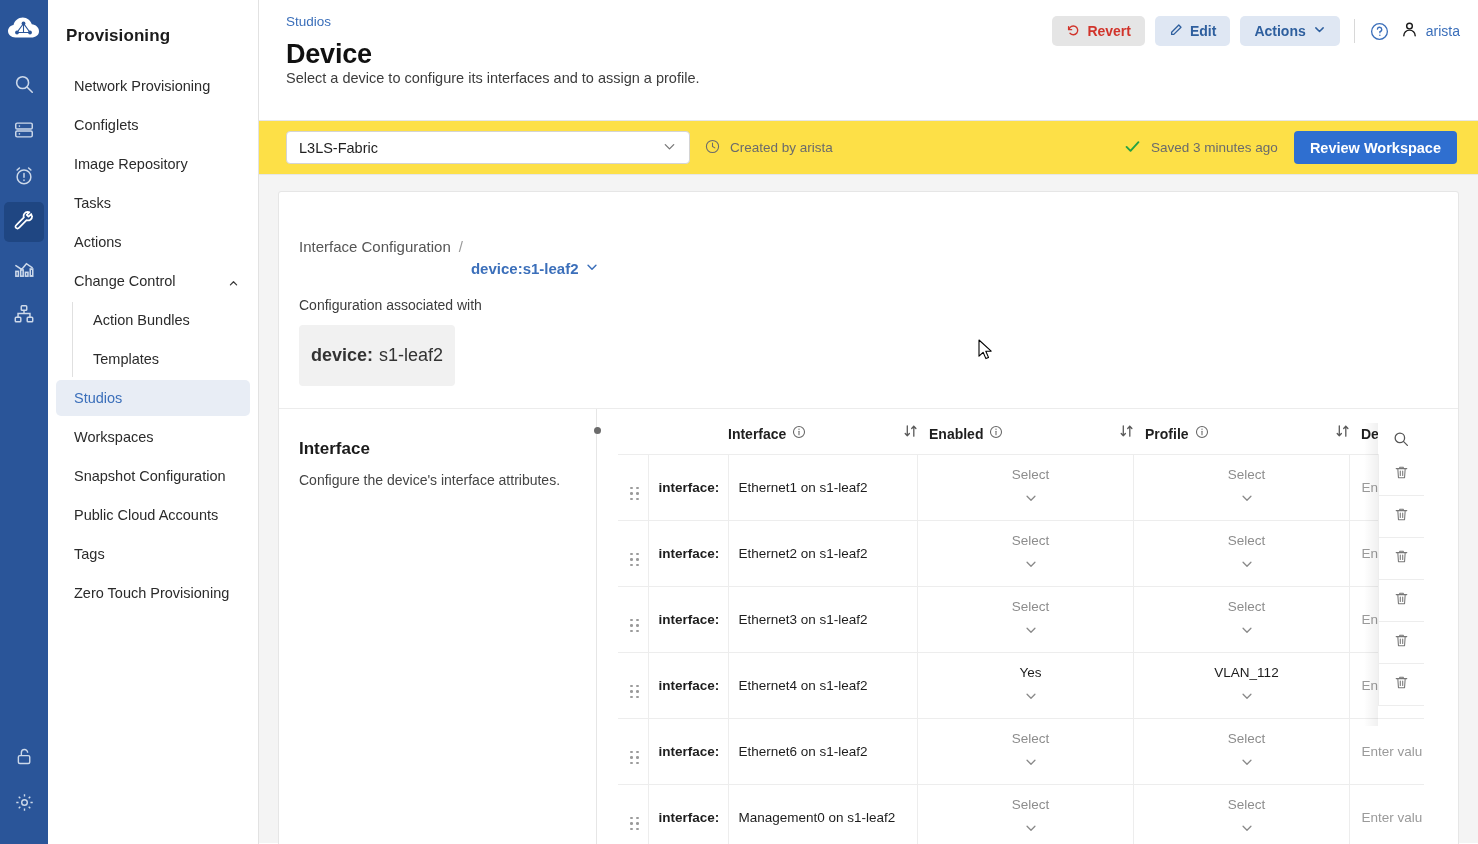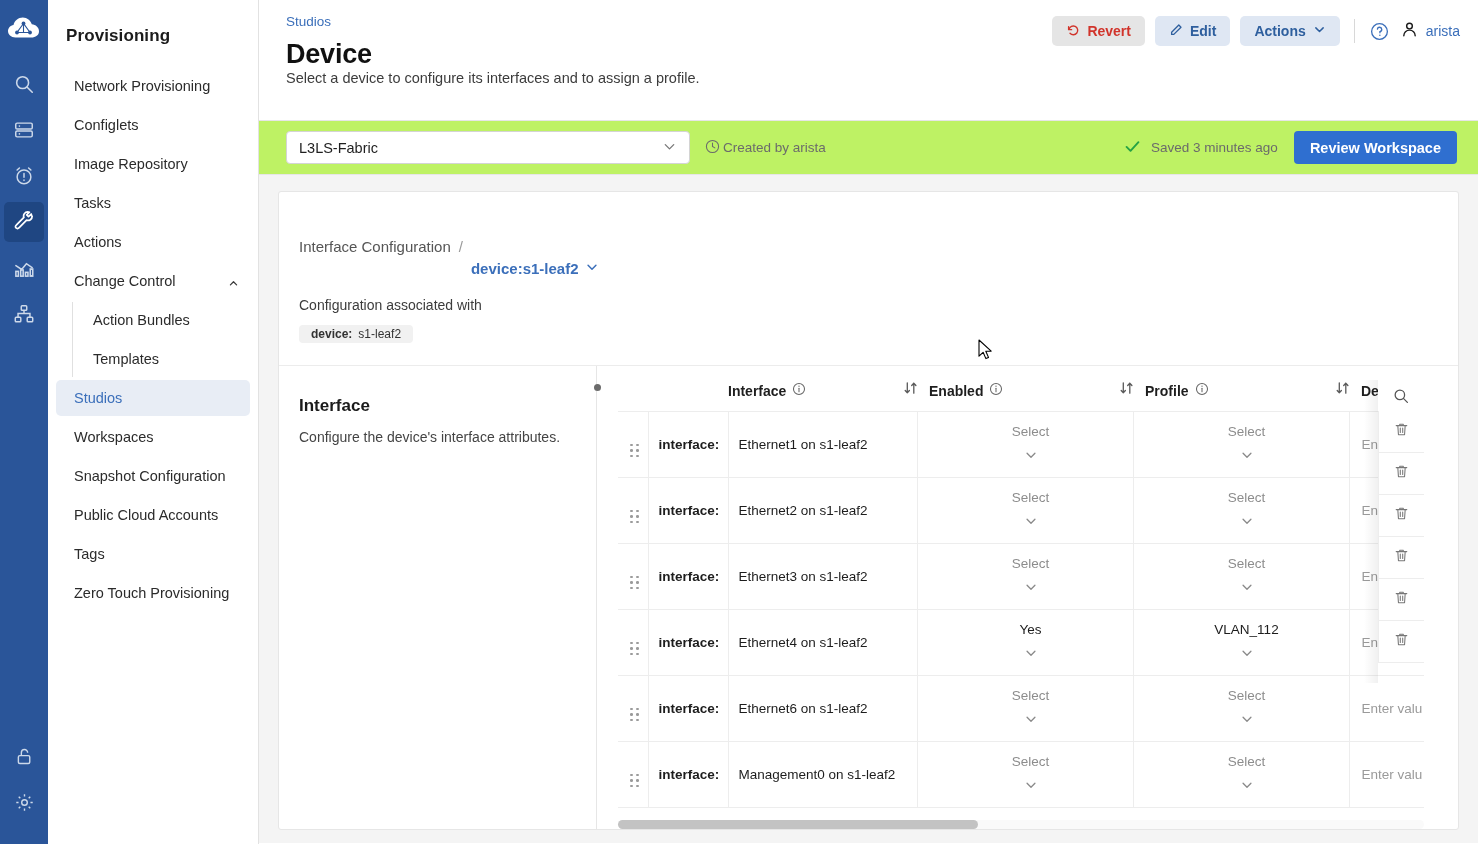--- a/index.html
+++ b/index.html
@@ -80,50 +80,50 @@
   .btn-edit   { background: #dfe7f3; color: #2e5f9e; font-weight: 600; }
   .btn-actions{ background: #dfe7f3; color: #2e5f9e; font-weight: 600; }
   .vdiv { width: 1px; height: 24px; background: #d8d8d8; margin: 0 4px; }
   .help-ico { color: #3b6fba; cursor: pointer; display:flex; align-items:center; }
   .user-chip { display: flex; align-items: center; gap: 7px; font-size: 14px; color: #3b6fba; cursor: pointer; }
 
   
   .wsbar {
     height: 55px; border-top: 1px solid #e6e6e6; border-bottom: 1px solid #e6e6e6;
     display: flex; align-items: center; padding: 0 21px 0 27px; gap: 14px;
-    background: #bef264;
+    background: #fde047;
   }
   .ws-select {
     width: 404px; height: 33px; border: 1px solid #d4d4d4; border-radius: 4px;
     display: flex; align-items: center; justify-content: space-between;
     padding: 0 12px; font-size: 14.5px; color: #1f1f1f; cursor: pointer; background:#fff;
   }
-  .ws-meta { display: flex; align-items: center; gap: 2px; font-size: 13.5px; color: #6b6b6b; }
+  .ws-meta { display: flex; align-items: center; gap: 9px; font-size: 13.5px; color: #6b6b6b; }
   .ws-right { margin-left: auto; display: flex; align-items: center; gap: 16px; }
   .saved { display: flex; align-items: center; gap: 9px; font-size: 13.5px; color: #6b6b6b; }
   .btn-review {
     background: #2f6fd0; color: #fff; font-size: 14.5px; font-weight: 600;
     height: 33px; padding: 0 16px; border-radius: 4px; border: none; cursor: pointer;
     display:flex; align-items:center;
   }
 
   
   .canvas { background: #f4f4f4; height: 668px; padding: 16px 19px 0 19px; }
   .card { background: #fff; border: 1px solid #e6e6e6; border-radius: 3px; }
 
   .card-head { padding: 24px 20px 22px 20px; border-bottom: 1px solid #ececec; }
   .crumb-row { display: flex; align-items: center; gap: 8px; font-size: 15px; }
   .crumb-static { color: #555; }
   .crumb-sep { color: #9a9a9a; }
   .crumb-active { color: #3b6fba; font-weight: 700; display:flex; align-items:center; gap:6px; cursor:pointer;margin-top:44px;}
   .assoc-label { font-size: 14px; color: #3c3c3c; margin-top: 20px; }
   .tag-pill {
     display: inline-flex; align-items: baseline; gap: 6px;
-    background: #f1f1f1; border-radius: 4px; padding: 2px 12px; margin-top: 12px;
-    font-size: 12px; color: #333;
+    background: #f1f1f1; border-radius: 4px; padding: 20px 12px; margin-top: 12px;
+    font-size: 18px; color: #333;
   }
   .tag-key { font-weight: 700; }
 
   .card-body { display: flex; padding: 0; min-height: 350px; }
   .sec-left { width: 318px; flex: 0 0 318px; padding: 30px 24px 0 20px; position: relative; }
   .sec-title { font-size: 17px; font-weight: 700; color: #1b1b1b; }
   .sec-desc  { font-size: 14px; color: #444; margin-top: 12px; line-height: 1.35; }
   .sec-rule { position:absolute; right:0; top:0; bottom: 0; width:1px; background:#e6e6e6;}
   .sec-dot { position:absolute; right:-4px; top: 18px; width:7px; height:7px; border-radius:50%; background:#6b6b6b;}
 

